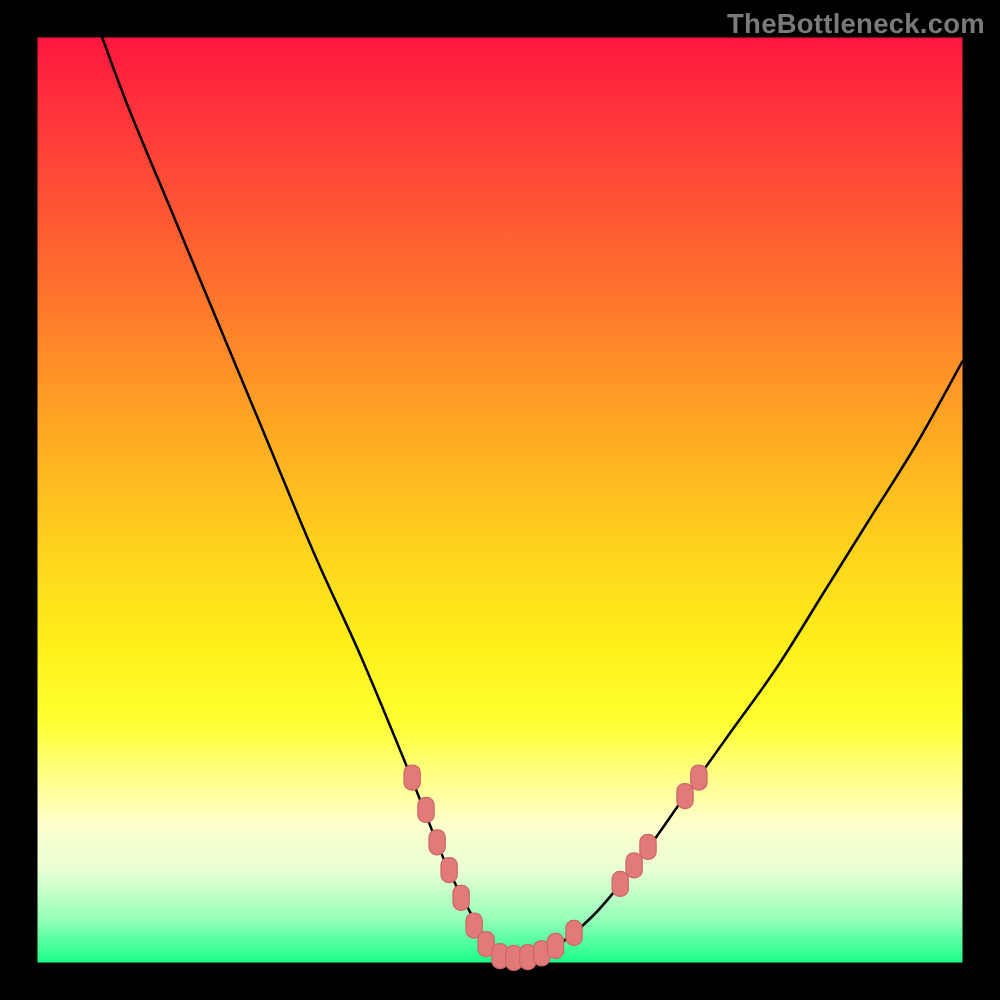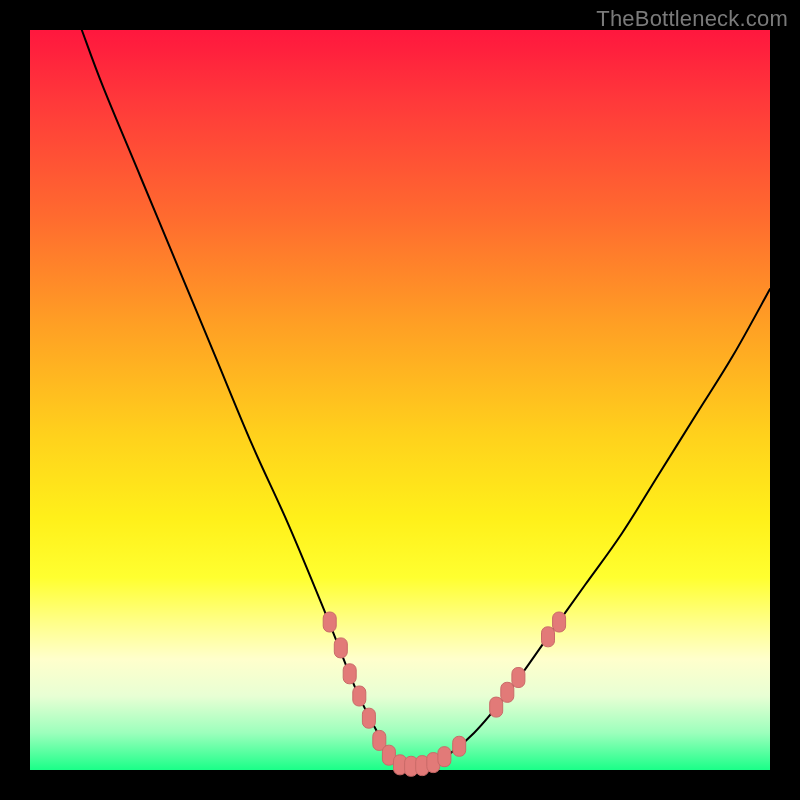--- a/index.html
+++ b/index.html
@@ -37,21 +37,21 @@
       #9cffbc 95%,
       #1aff88 100%
     );
   }
   .watermark {
     position: absolute;
     top: 6px;
     right: 12px;
     color: #7a7a7a;
     font-size: 22px;
-    font-weight: 400;
+    font-weight: 700;
     letter-spacing: 0.2px;
     user-select: none;
   }
   svg.curve {
     position: absolute;
     left: 0;
     top: 0;
     width: 740px;
     height: 740px;
     overflow: visible;

